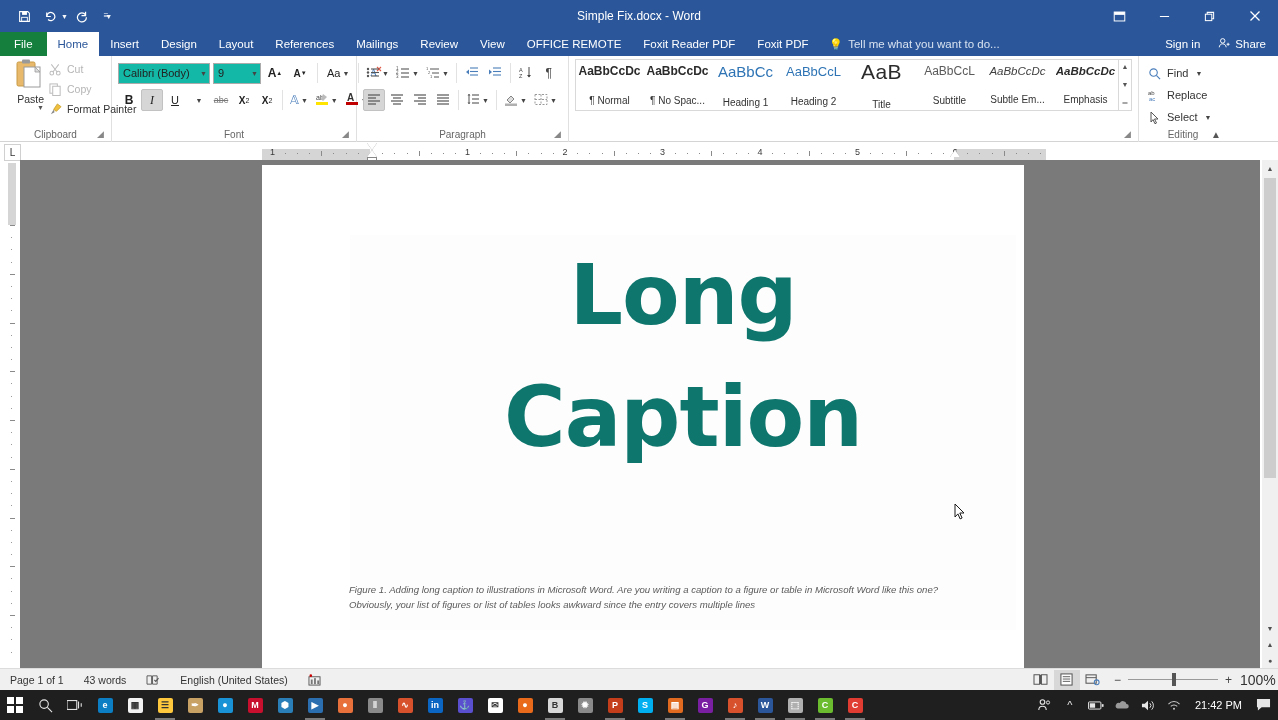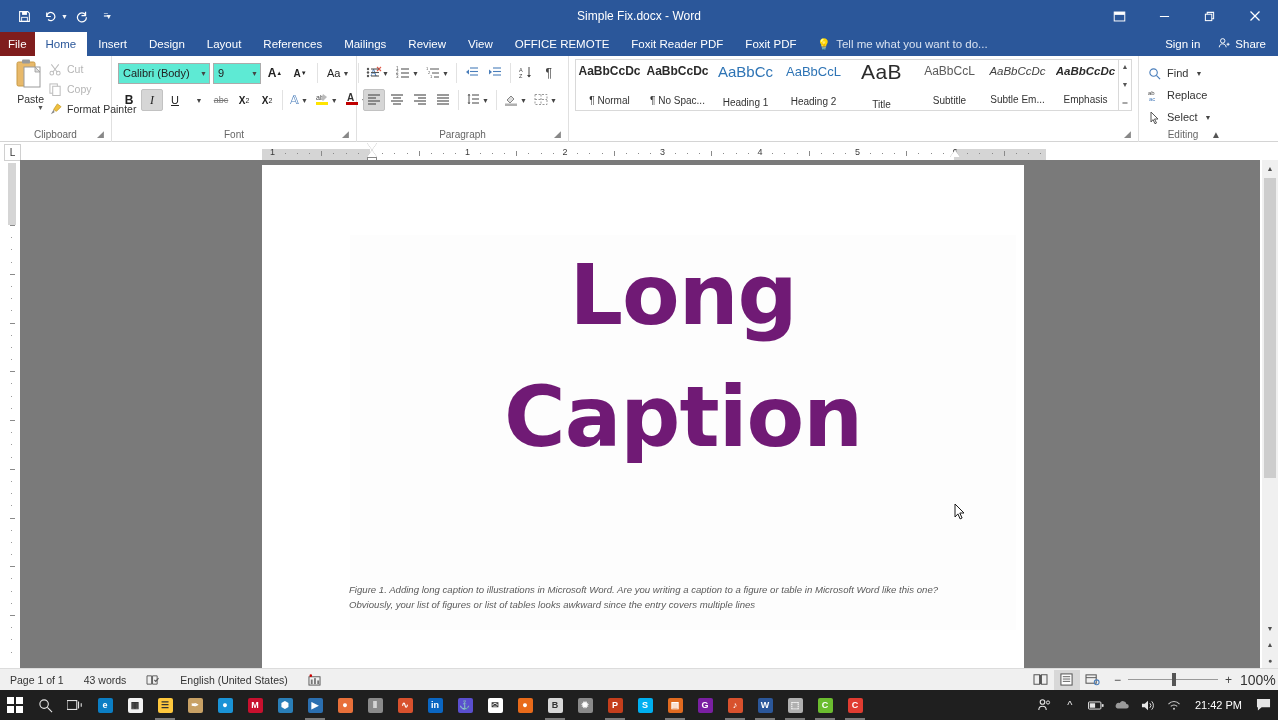--- a/index.html
+++ b/index.html
@@ -40,21 +40,21 @@
 
   
   .tabbar {
     position: absolute; top: 32px; left: 0; width: 1278px; height: 24px;
     background: #2b579a; display: flex; align-items: stretch;
   }
   .tab {
     display: flex; align-items: center; padding: 0 11px;
     font-size: 11.5px; color: #ffffff; height: 24px;
   }
-  .tab.file { background: #7f1d1d; padding: 0 8px; }
+  .tab.file { background: #15803d; padding: 0 14px; }
   .tab.active { background: #ffffff; color: #2b579a; }
   .tellme {
     display: flex; align-items: center; gap: 5px; padding: 0 10px;
     font-size: 11.5px; color: #d8e2f0; font-style: normal;
   }
   .tellme .bulb { font-size: 11px; }
   .tabbar-right {
     position: absolute; right: 0; top: 0; height: 24px;
     display: flex; align-items: center; gap: 0;
   }
@@ -95,21 +95,21 @@
     height: 20px; font-size: 10.5px; color: #b5b5b5; white-space: nowrap;
   }
   .clip-item.enabled { color: #333; }
   .ic { width: 15px; height: 15px; display:flex; align-items:center; justify-content:center; }
 
   
   .g-font { width: 245px; }
   .font-row1 { position: absolute; top: 6px; left: 6px; display: flex; align-items: center; gap: 3px; }
   .font-row2 { position: absolute; top: 33px; left: 6px; display: flex; align-items: center; gap: 1px; }
   .combo {
-    height: 21px; border: 1px solid #ababab; background: #5eead4;
+    height: 21px; border: 1px solid #ababab; background: #14b8a6;
     display: flex; align-items: center; font-size: 11px; color: #222;
     padding: 0 2px 0 4px; justify-content: space-between;
   }
   .combo .cv { overflow: hidden; white-space: nowrap; }
   .combo .cc { font-size: 7px; color: #444; padding-left: 4px; }
   .fontname { width: 92px; }
   .fontsize { width: 48px; }
   .rbtn {
     min-width: 22px; height: 22px; display: flex; align-items: center; justify-content: center;
     font-size: 11px; color: #222; border: 1px solid transparent; border-radius: 2px;
@@ -218,21 +218,21 @@
   .page {
     position: absolute; left: 242px; top: 5px; width: 762px; height: 508px;
     background: #ffffff;
   }
   .fig-wrap {
     position: absolute; left: 88px; top: 70px; width: 666px; height: 395px;
     background: #fdfdfd;
   }
   .fig-text {
     position: absolute; left: 0; top: 0; width: 666px;
-    text-align: center; color: #701a75;
+    text-align: center; color: #0f766e;
     font-family: "DejaVu Sans", sans-serif;
     font-weight: bold; font-size: 84px; line-height: 1.45;
     letter-spacing: -1px;
   }
   .caption {
     position: absolute; left: 87px; top: 418px; width: 590px;
     font-family: "Liberation Sans", sans-serif;
     font-size: 9.6px; font-style: italic; color: #5a5a5a; line-height: 1.55;
   }
   .cursor-arrow { position: absolute; left: 692px; top: 338px; width: 12px; height: 18px; }

